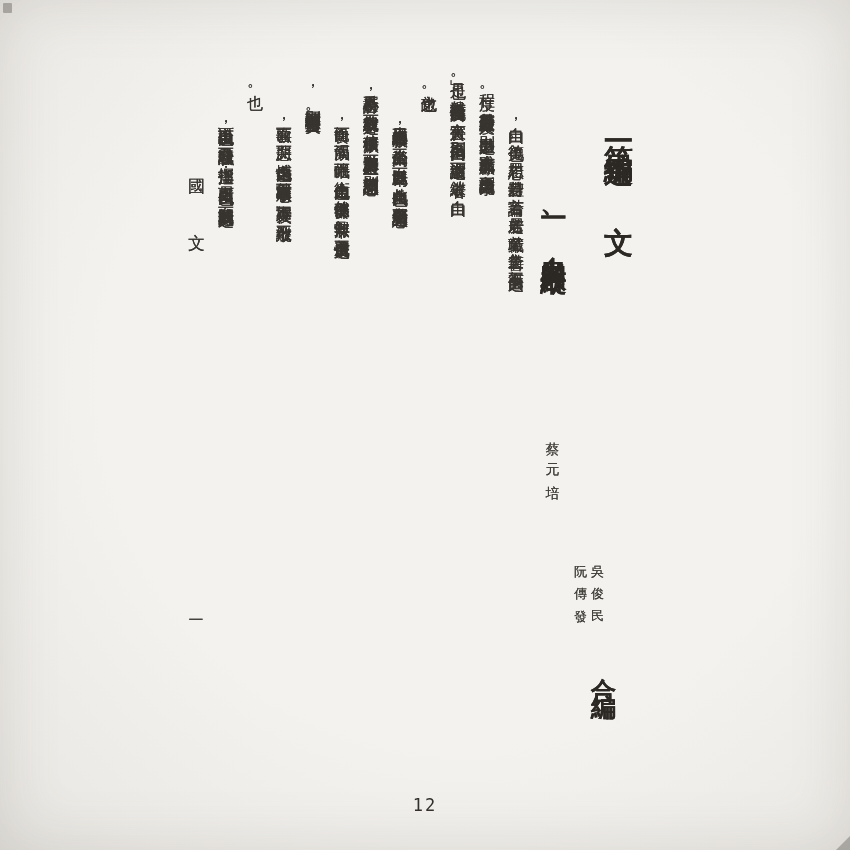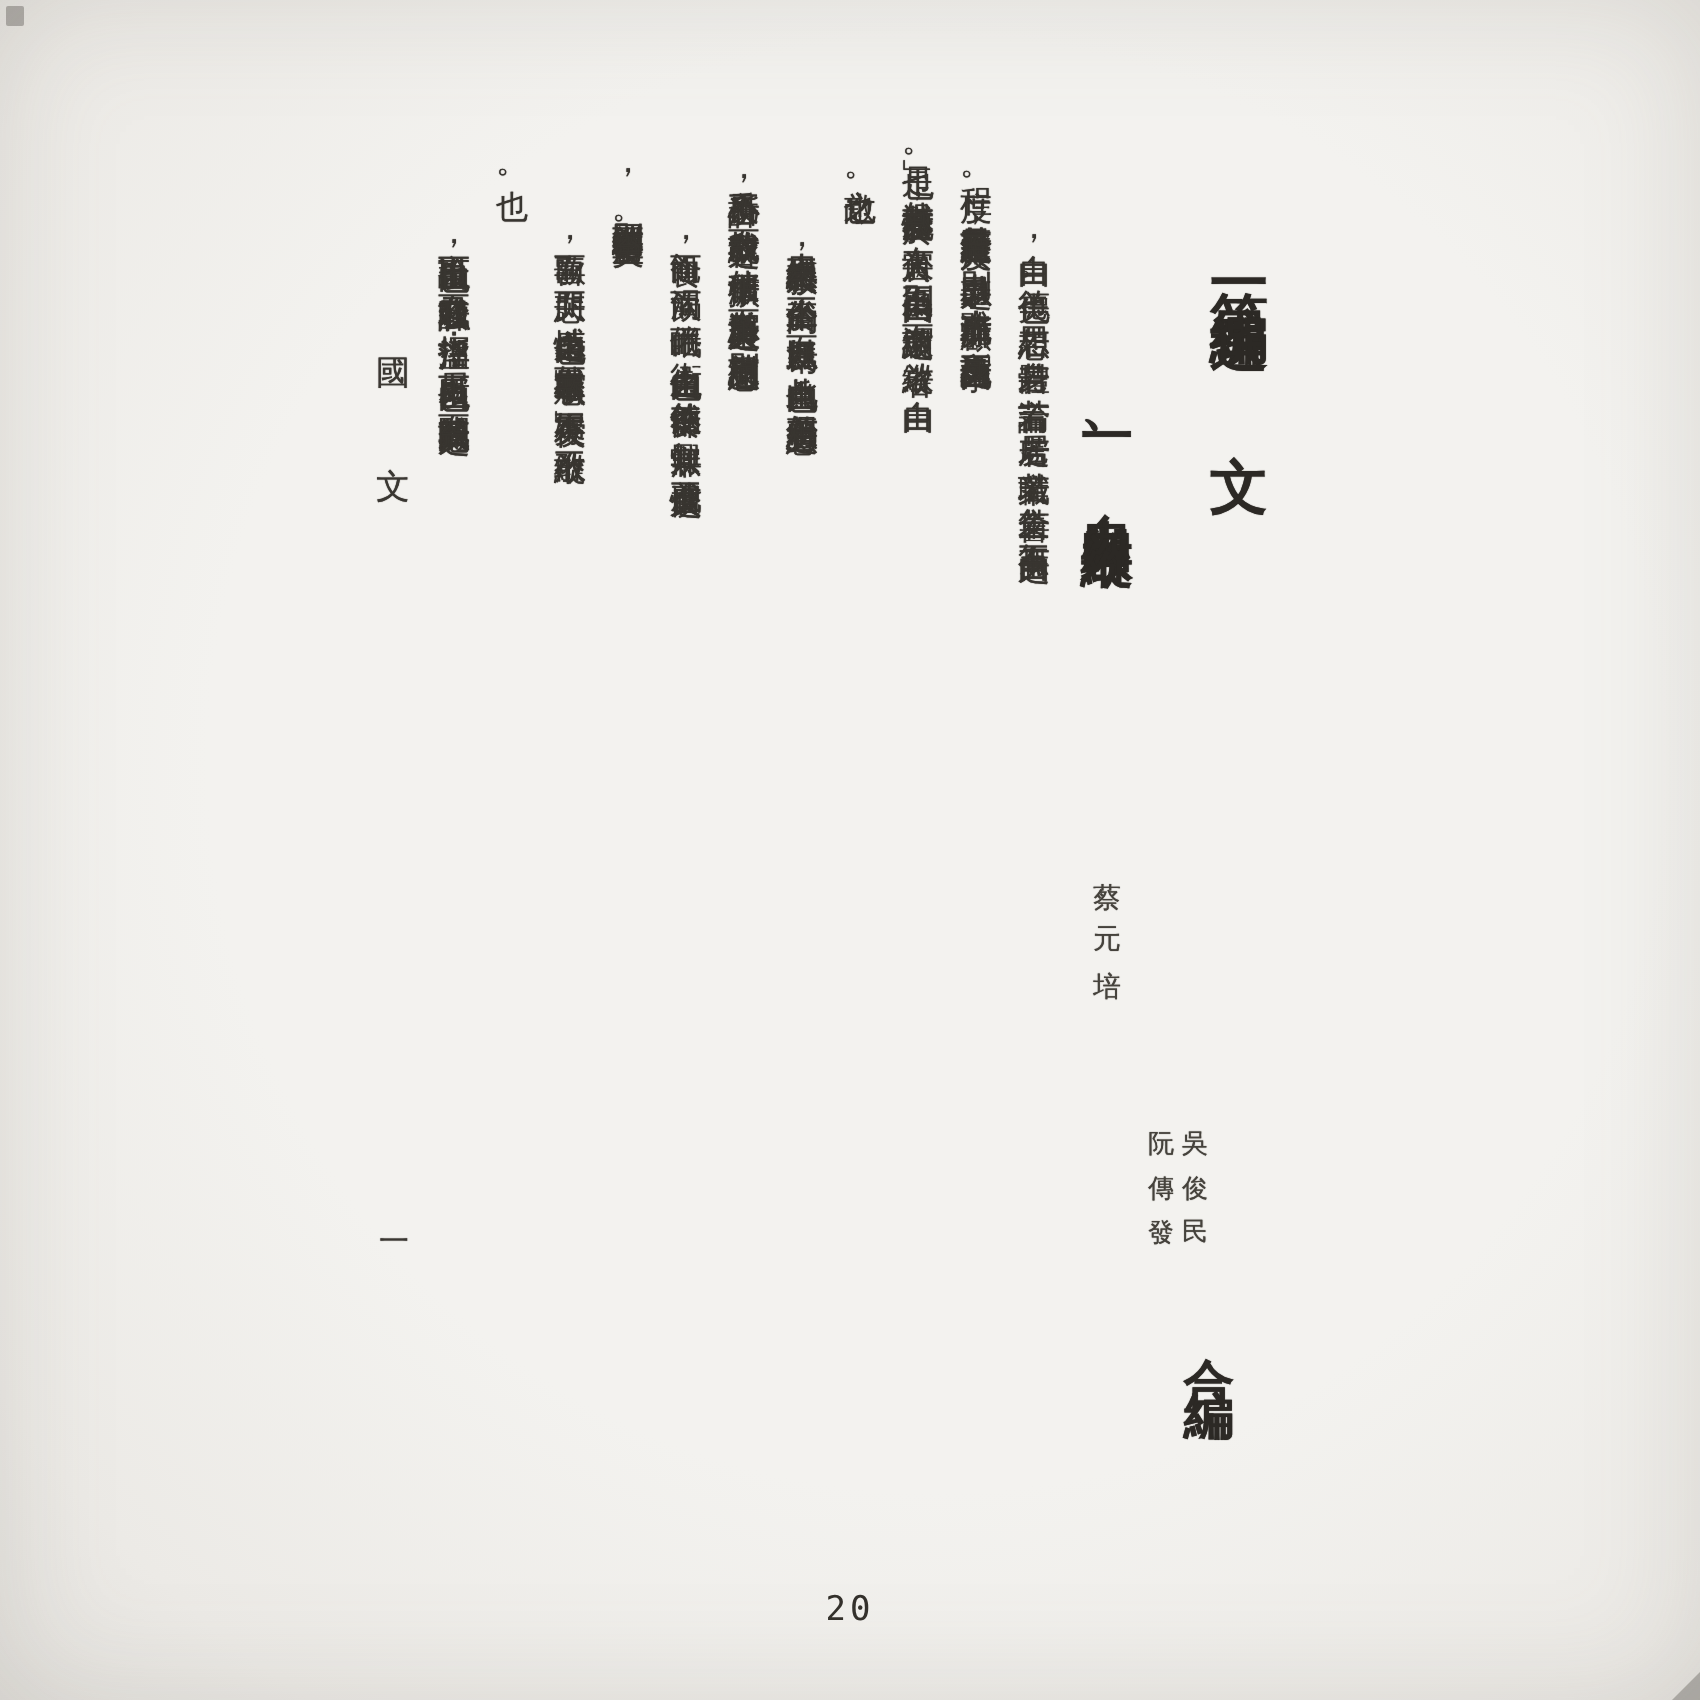--- a/index.html
+++ b/index.html
@@ -77,18 +77,18 @@
   <div class="vtext bcol c5 indent">人之思想不縛於宗敎，不牽於俗尙，而一以良好爲準，此眞自由也。若偶有惡劣之思想</div>
   <div class="vtext bcol c6">爲良心所不許，而我故放縱容之，使積漸擴張，而勢力遂駕於良心之上，則放縱之思想而已。</div>
   <div class="vtext bcol c7 indent">飢而食，渴而飲，倦而眠，衛生之自由也。然使飲食不節，興寐無常，養成不良之習慣</div>
   <div class="vtext bcol c8">，則因放縱而轉有害於衛生矣。</div>
   <div class="vtext bcol c9 indent">喜而歌，悲而哭，感情之自由也。然而「里有殯不巷歌」，「寡婦不夜哭」，不敢放縱</div>
   <div class="vtext bcol c10">也。</div>
   <div class="vtext bcol c11 indent">言論可以自由也，而或乃訐發陰私，指揮淫盜；居處可以自由也，而或於其間爲危險之</div>
 
   <div class="vtext running-title">國文</div>
   <div class="vtext volume-marker">一</div>
-  <div class="page-number">20</div>
+  <div class="page-number">12</div>
 
   <div class="corner-mark-tl"></div>
   <div class="corner-mark-br"></div>
   <div class="edge-shade"></div>
 </div>
 
 </body></html>

